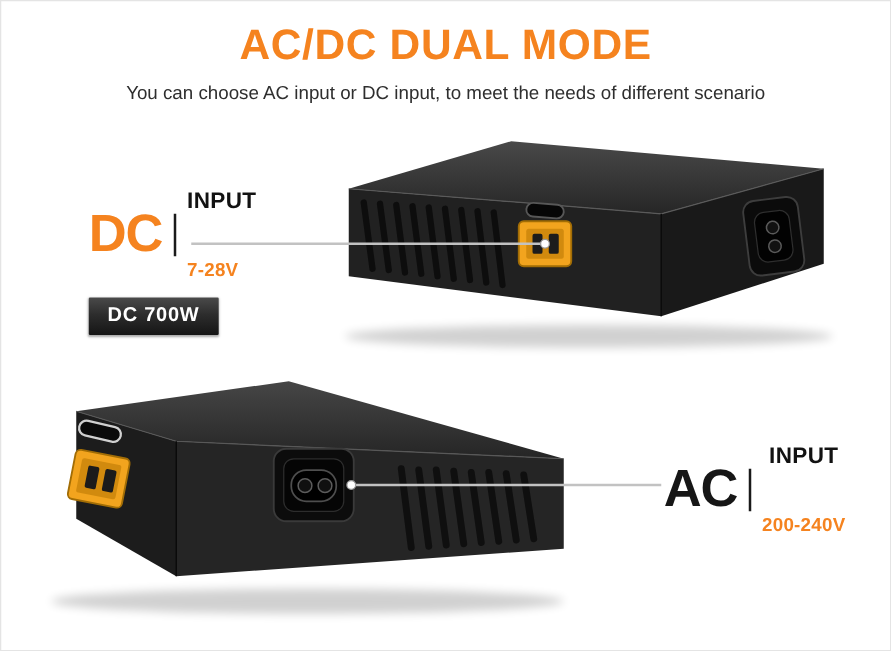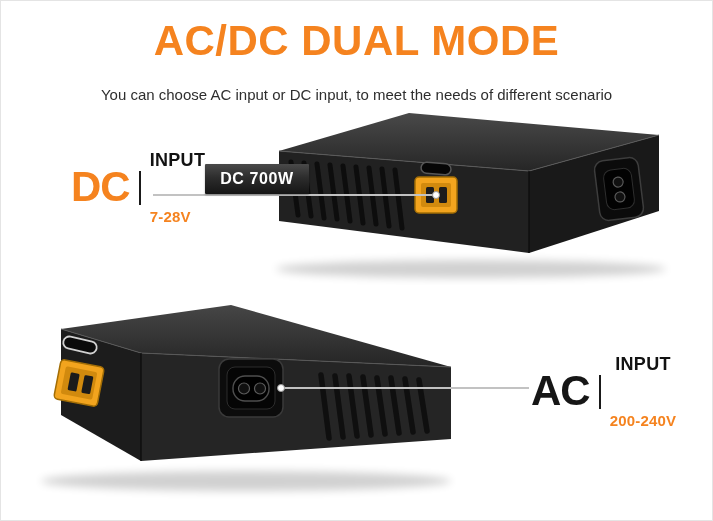--- a/index.html
+++ b/index.html
@@ -4,40 +4,40 @@
 <style>
   html,body { margin:0; padding:0; background:#fff; }
   .canvas {
     position:relative; width:713px; height:521px; background:#ffffff;
     border:1px solid #e4e4e4; box-sizing:border-box; overflow:hidden;
     font-family:"Liberation Sans","DejaVu Sans",sans-serif;
   }
 
   
   .header { position:absolute; top:16px; left:0; right:0; text-align:center; }
-  .title { font-size:42px; font-weight:bold; color:#f5831f; letter-spacing:0.5px; }
-  .subtitle { margin-top:21px; font-size:15px; color:#2e2e2e; }
+  .title { font-size:34px; font-weight:bold; color:#f5831f; letter-spacing:0.5px; }
+  .subtitle { margin-top:10px; font-size:15px; color:#2e2e2e; }
 
   
   .dev { position:absolute; }
   .dev-top    { left:248px; top:92px;  width:432px; height:192px; }
   .dev-bottom { left:20px;  top:292px; width:450px; height:210px; }
 
   
   .callout { position:absolute; height:2px; background:#c2c2c2; }
   .callout-top    { left:152px; top:193px; width:283px; }
   .callout-bottom { left:280px; top:386px; width:248px; }
   .dot {
     position:absolute; top:-3px; width:8px; height:8px; border-radius:50%;
     background:#ffffff; border:1px solid #9a9a9a; box-sizing:border-box;
   }
   .dot-right { right:-4px; } .dot-left { left:-4px; }
 
   
-  .annot { position:absolute; display:flex; flex-direction:row; }
+  .annot { position:absolute; display:flex; flex-direction:column; }
   .annot-dc { left:70px;  top:150px; align-items:flex-start; }
   .annot-ac { left:530px; top:354px; align-items:center;text-align:center; }
   .annot-row { display:flex; align-items:center; }
   .mode { font-size:42px; font-weight:bold; line-height:0.88; letter-spacing:-1px; }
   .orange { color:#f5831f; }
   .dark { color:#161616; }
   .vline { width:2px; height:34px; background:#1a1a1a; margin:0 9px; }
   .stack { display:flex; flex-direction:column; justify-content:center;gap:36px; }
   .inp { font-size:18px; font-weight:bold; color:#121212; letter-spacing:0.3px; line-height:1.05; }
   .rng { font-size:15px; font-weight:bold; letter-spacing:0.2px; margin-top:2px; }

